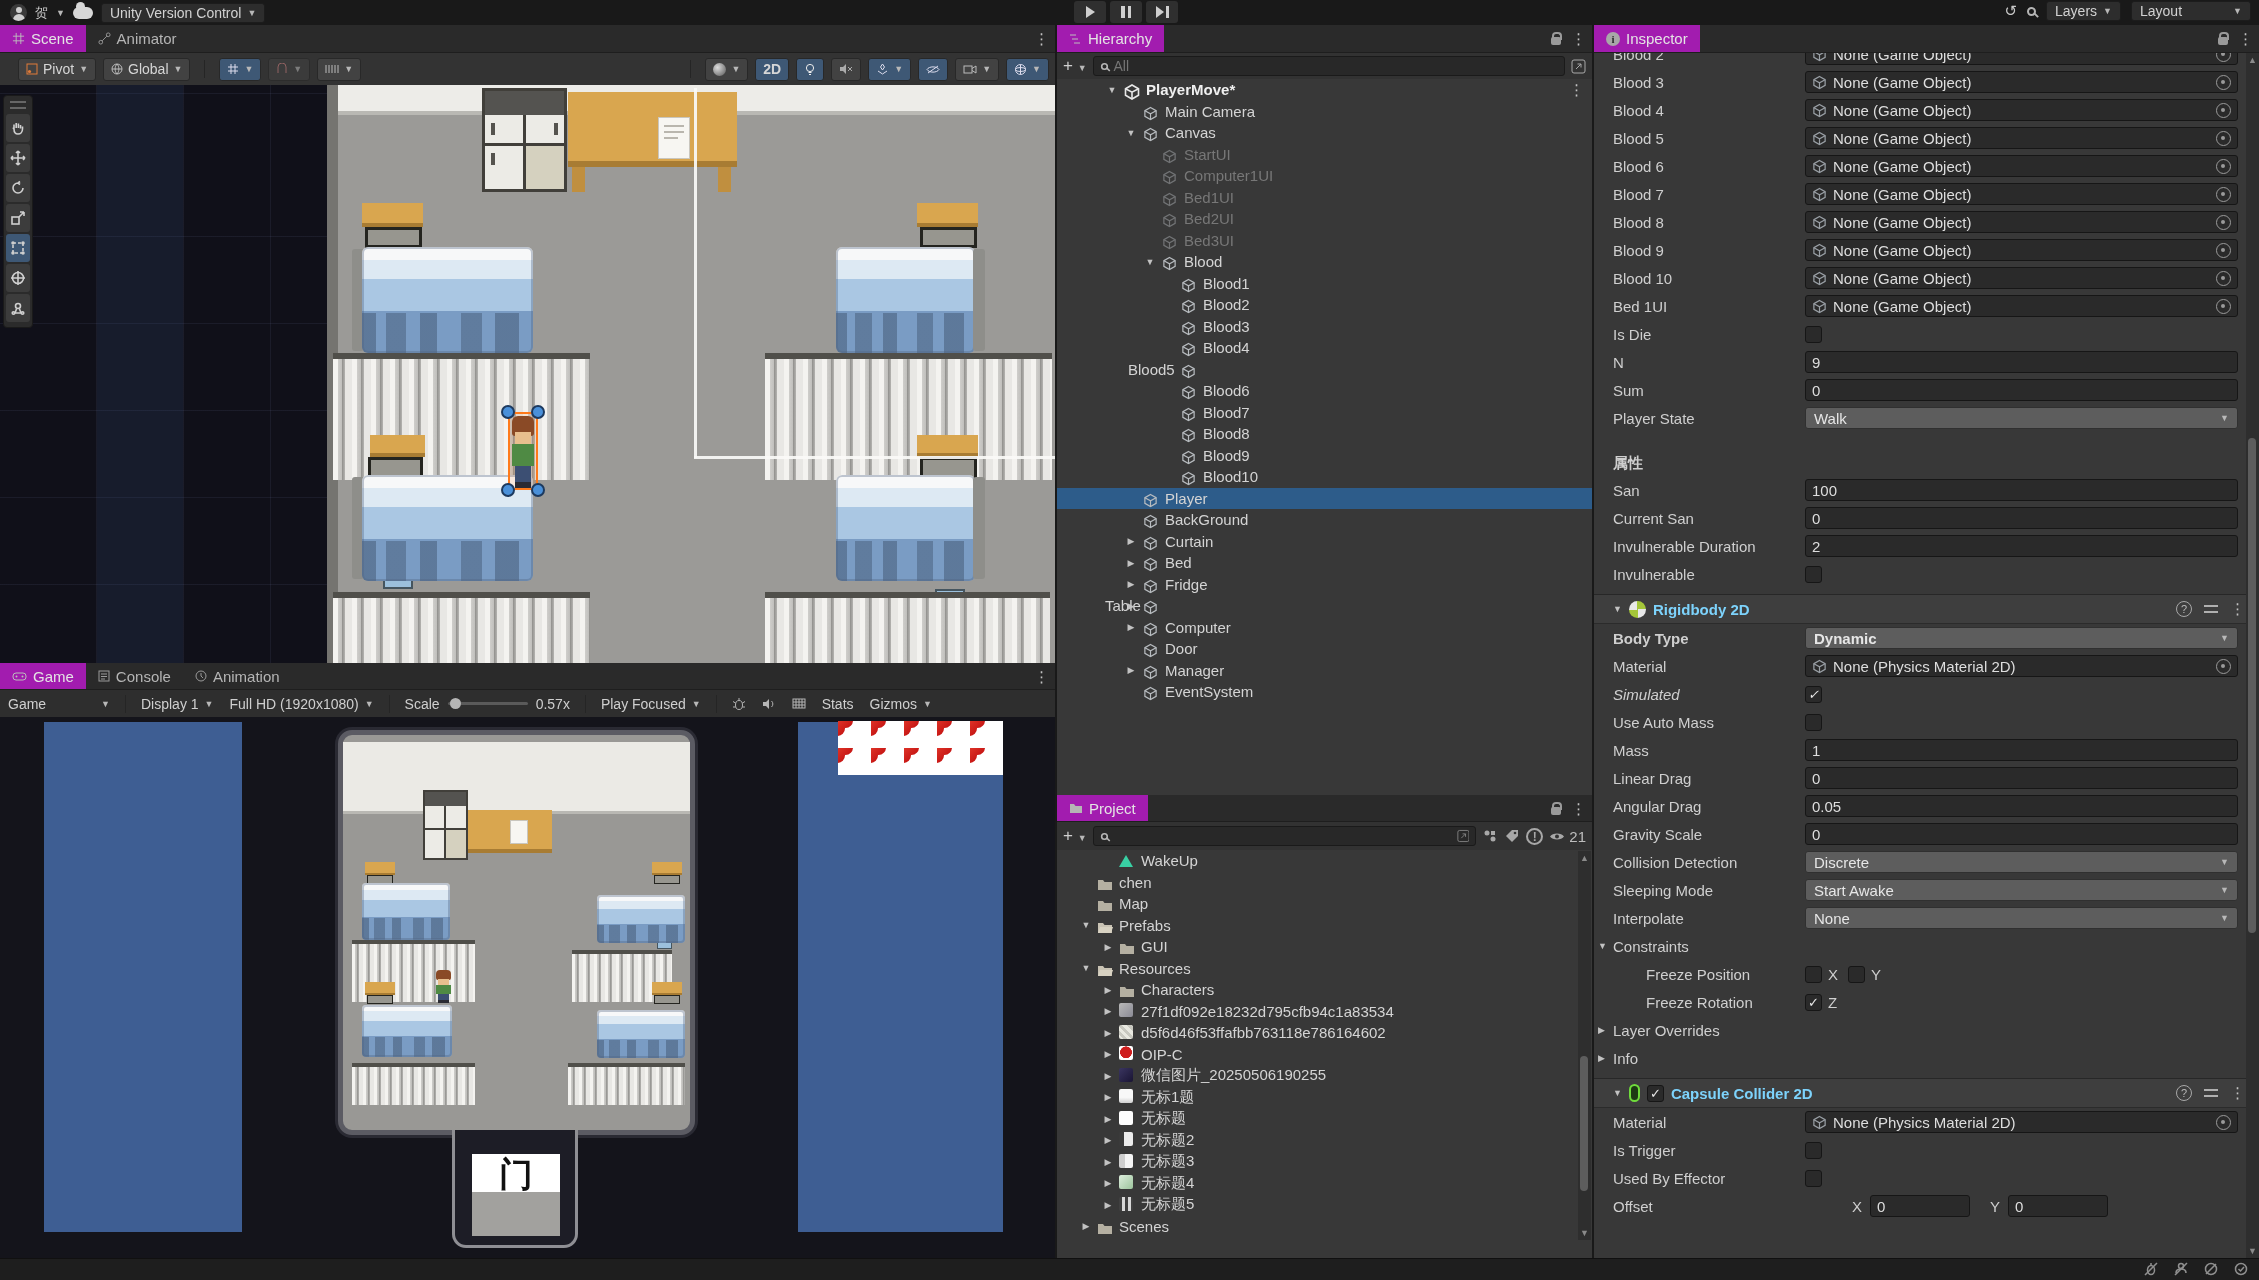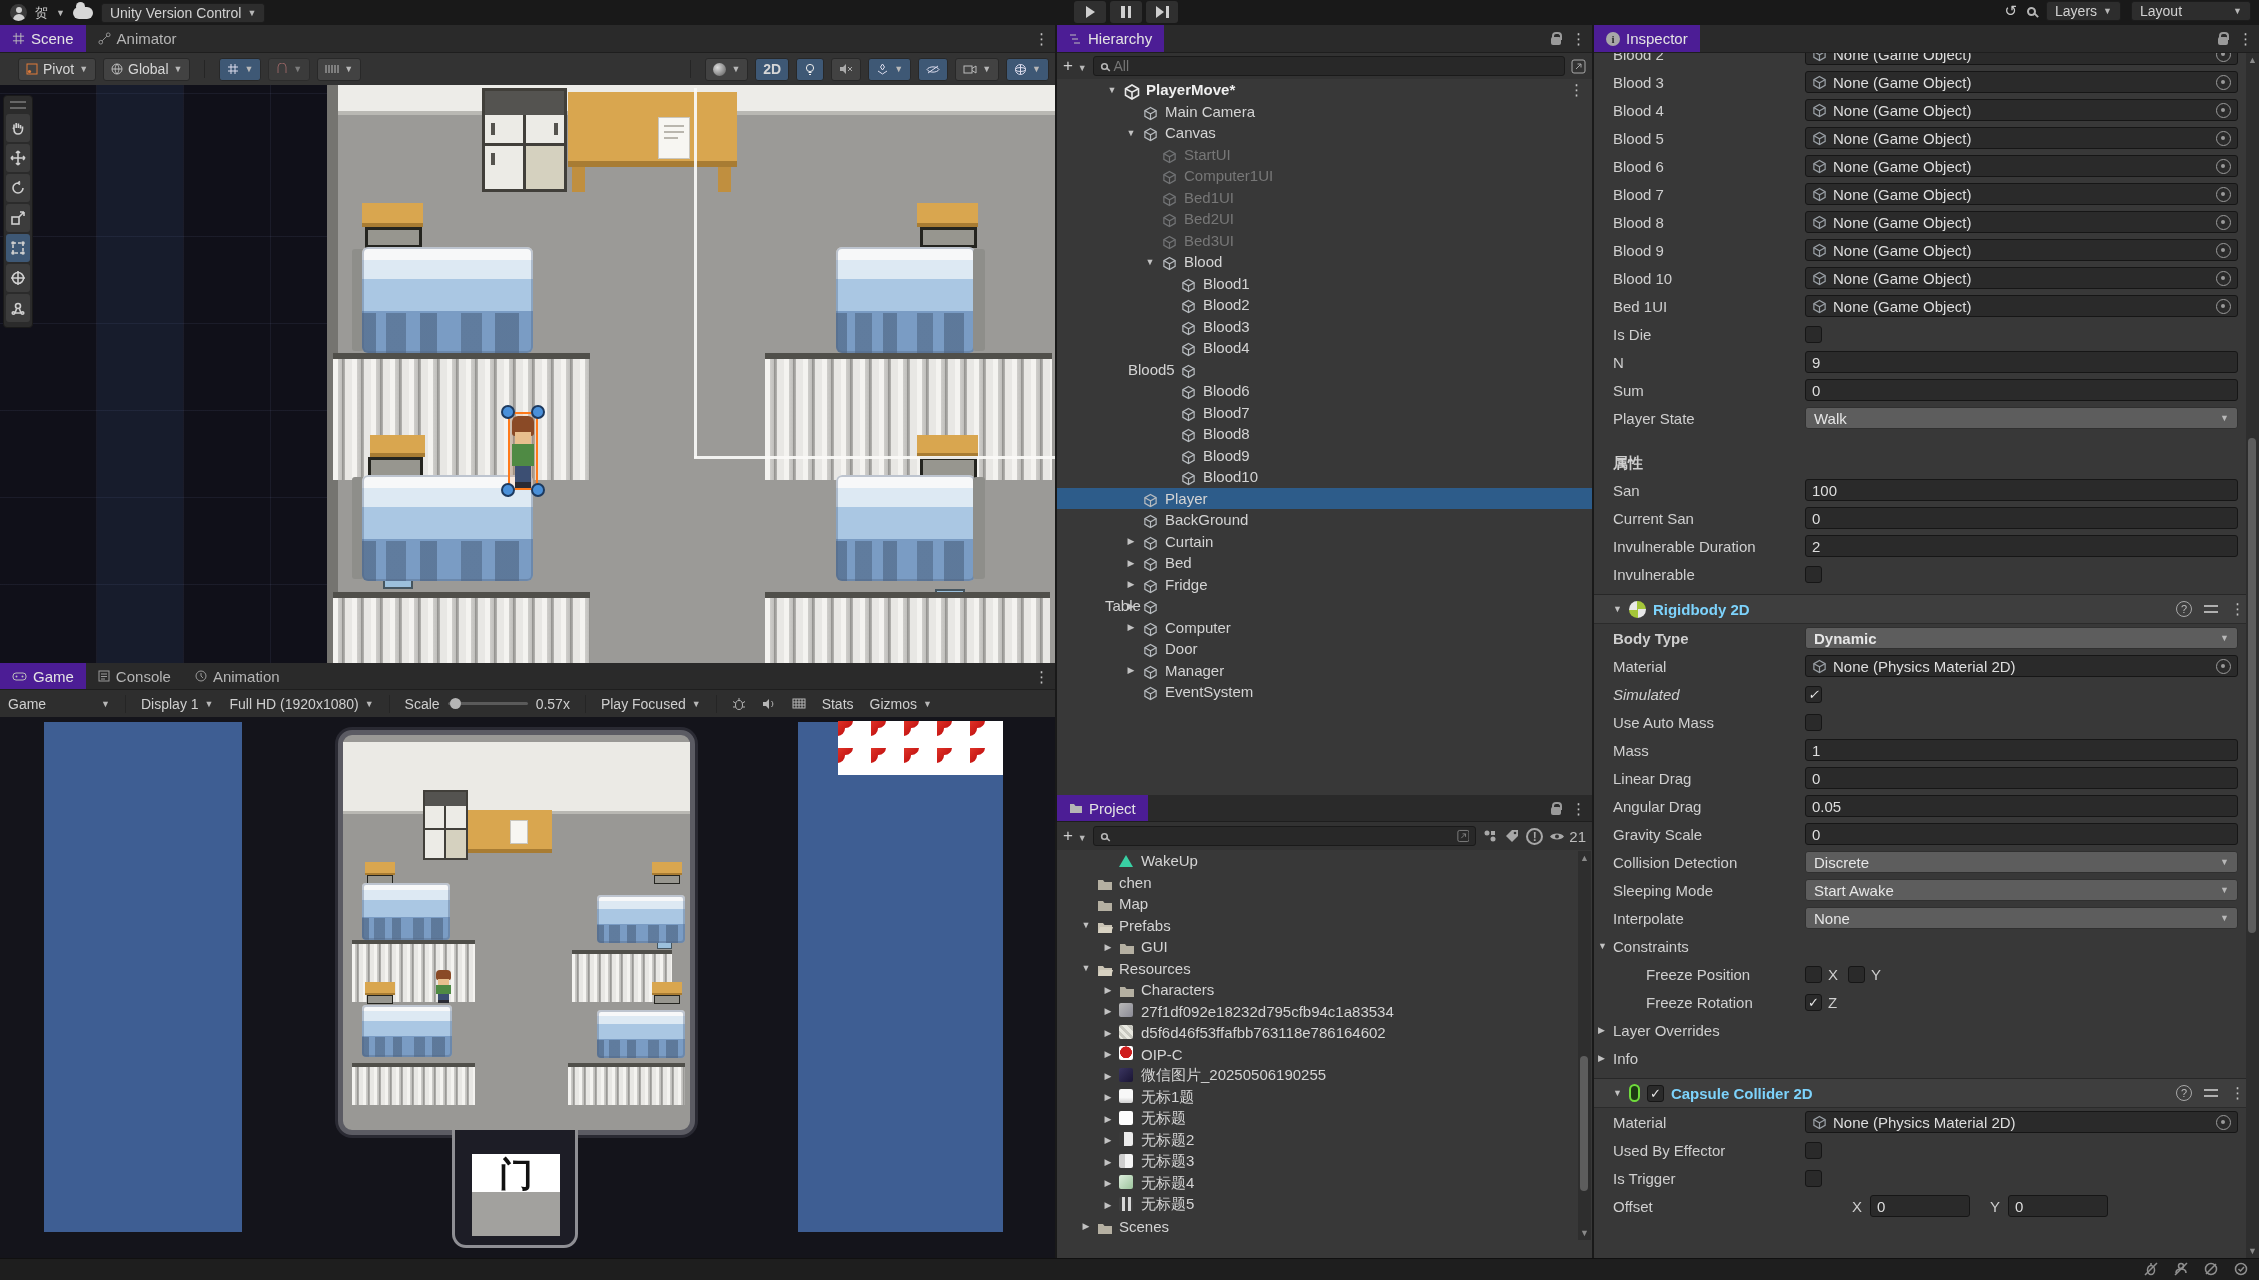--- a/index.html
+++ b/index.html
@@ -27,21 +27,21 @@
   .pausebars { display:flex; gap:3px; } .pausebars i { width:3.5px; height:12px; background:#cfcfcf; display:block; }
   .stepbar { width:3px; height:12px; background:#cfcfcf; margin-left:2px; }
   .tb-right { position:absolute; right:8px; top:1px; display:flex; align-items:center; gap:10px; }
   .glyph { color:#c8c8c8; font-size:15px; }
   .lens { display:inline-block; width:9px; height:9px; border:2px solid #b5b5b5; border-radius:50%; position:relative; }
   .lens::after { content:''; position:absolute; width:6px; height:2px; background:#b5b5b5; transform:rotate(45deg); right:-5px; bottom:-2px; }
 
   
   .caption { position:absolute; height:28px; background:#2a2a2a; border-bottom:1px solid #1e1e1e; display:flex; align-items:stretch; }
   .tab { display:flex; align-items:center; gap:6px; padding:0 12px; color:#b5b5b5; font-size:15px; }
-  .tab.active { background:#4c1d95; color:#e4e4e4; }
+  .tab.active { background:#a21caf; color:#e4e4e4; }
   .cap-right { position:absolute; right:6px; top:0; height:28px; display:flex; align-items:center; gap:10px; }
   .kebab { color:#c2c2c2; font-size:15px; letter-spacing:0; }
   .lockico { display:inline-block; width:10px; height:8px; background:#9a9a9a; border-radius:2px; position:relative; margin-top:4px; }
   .lockico::before { content:''; position:absolute; top:-5px; left:1px; width:6px; height:6px; border:2px solid #9a9a9a; border-bottom:none; border-radius:4px 4px 0 0; }
 
   
   .toolbar { position:absolute; background:#333333; display:flex; align-items:center; }
   .t-btn { background:#424242; border:1px solid #282828; border-radius:3px; height:23px; display:flex; align-items:center; gap:5px; padding:0 7px; color:#d6d6d6; font-size:14px; }
   .t-btn.blue { background:#3e5875; }
   .t-sep { width:1px; height:18px; background:#252525; margin:0 7px; }
@@ -1243,25 +1243,25 @@
         <span class="ifield iobj">
           <svg class="svgic" width="15" height="15" viewBox="0 0 16 16">
             <path d="M8 1.5L14 5v6L8 14.5 2 11V5z" stroke="#9aa0a6" fill="none" stroke-width="1.3"></path>
             <path d="M2 5l6 3.2L14 5M8 8.2V14.5" stroke="#9aa0a6" fill="none" stroke-width="1.3"></path>
           </svg>
           <span style="margin-left:6px">None (Physics Material 2D)</span>
           <span class="picker"></span>
         </span>
       </div>
       <div class="irow" style="height: 28px;">
+        <span class="ilbl  ">Is Trigger</span>
+        <span class="icheck"></span>
+      </div>
+      <div class="irow" style="height: 28px;">
         <span class="ilbl  ">Used By Effector</span>
-        <span class="icheck"></span>
-      </div>
-      <div class="irow" style="height: 28px;">
-        <span class="ilbl  ">Is Trigger</span>
         <span class="icheck"></span>
       </div>
       <div class="irow" style="height: 28px;">
         <span class="ilbl  ">Offset</span>
         <span style="position:absolute;left:258px;display:flex;align-items:center;gap:8px">
           <span class="axlbl" style="margin:0">X</span>
           <span class="xycell">0</span>
           <span class="axlbl" style="margin:0 0 0 12px">Y</span>
           <span class="xycell">0</span>
         </span>

